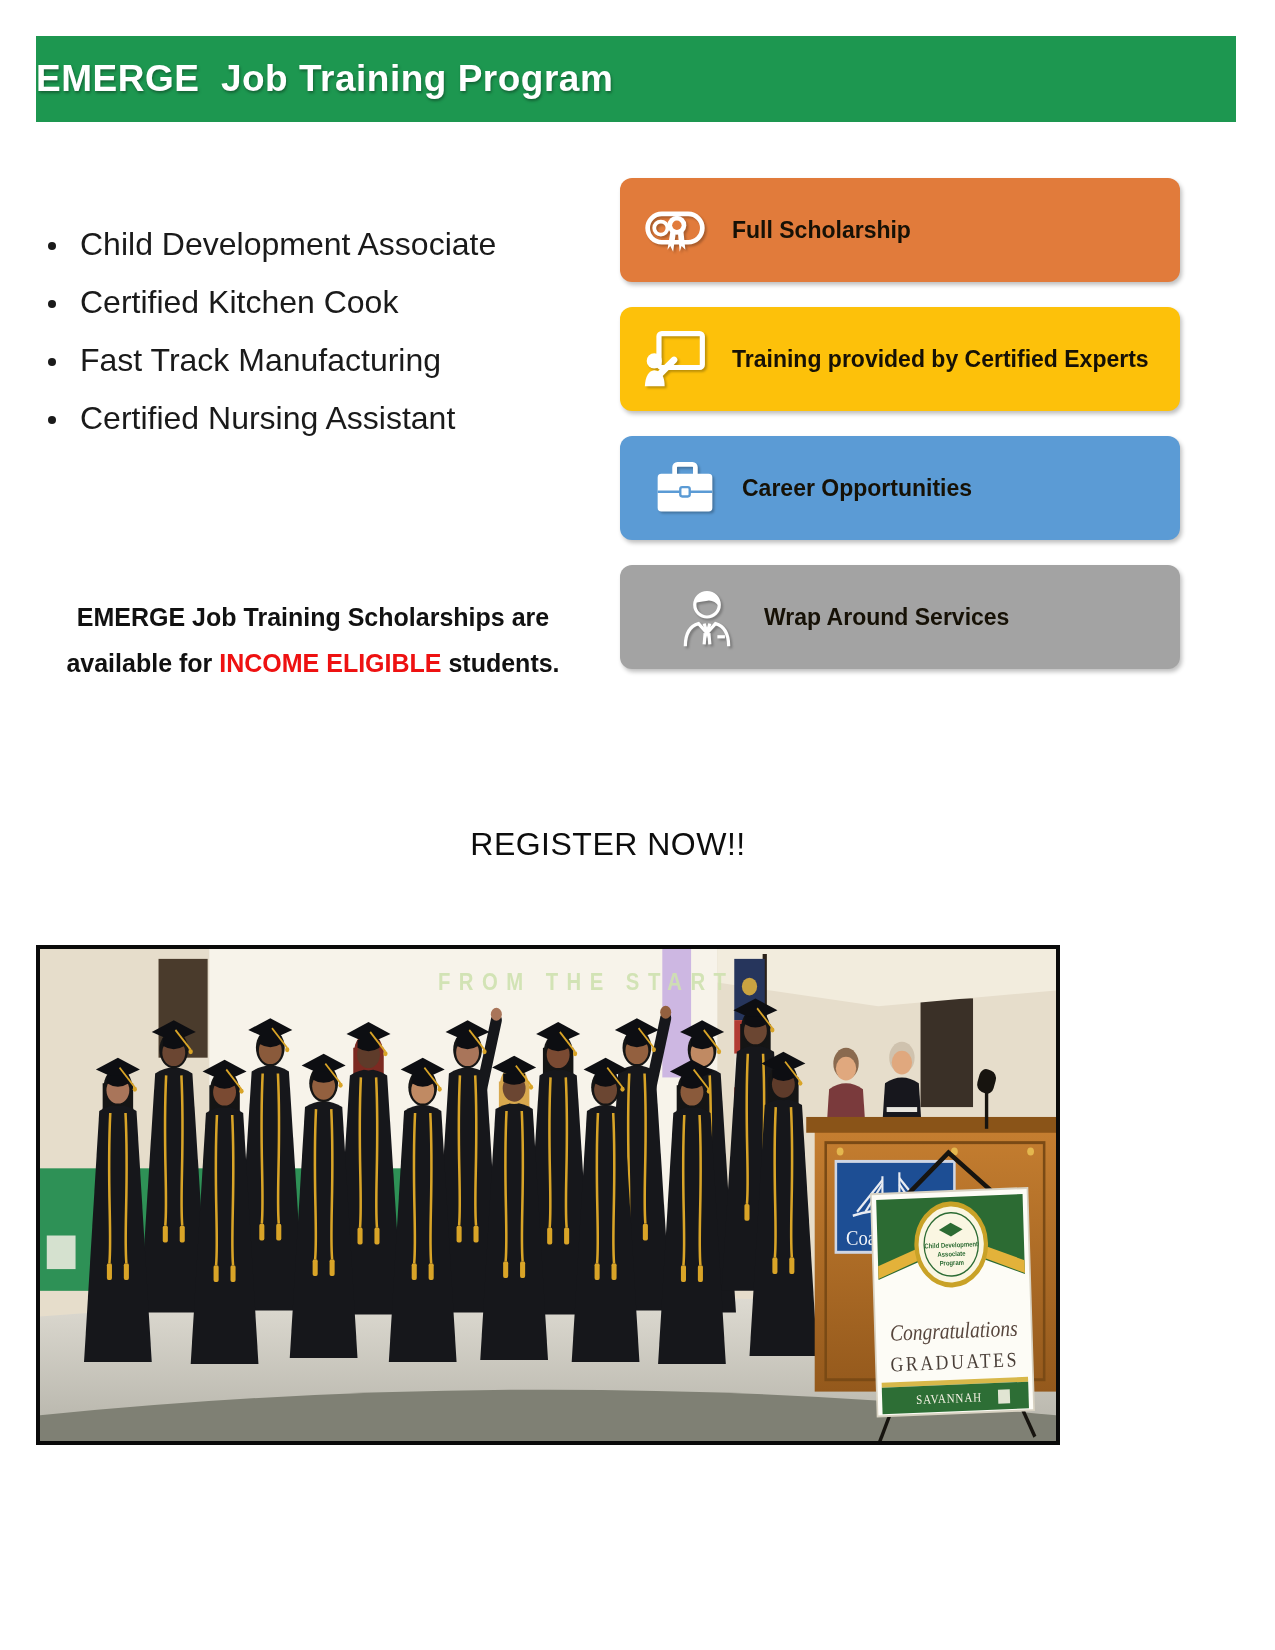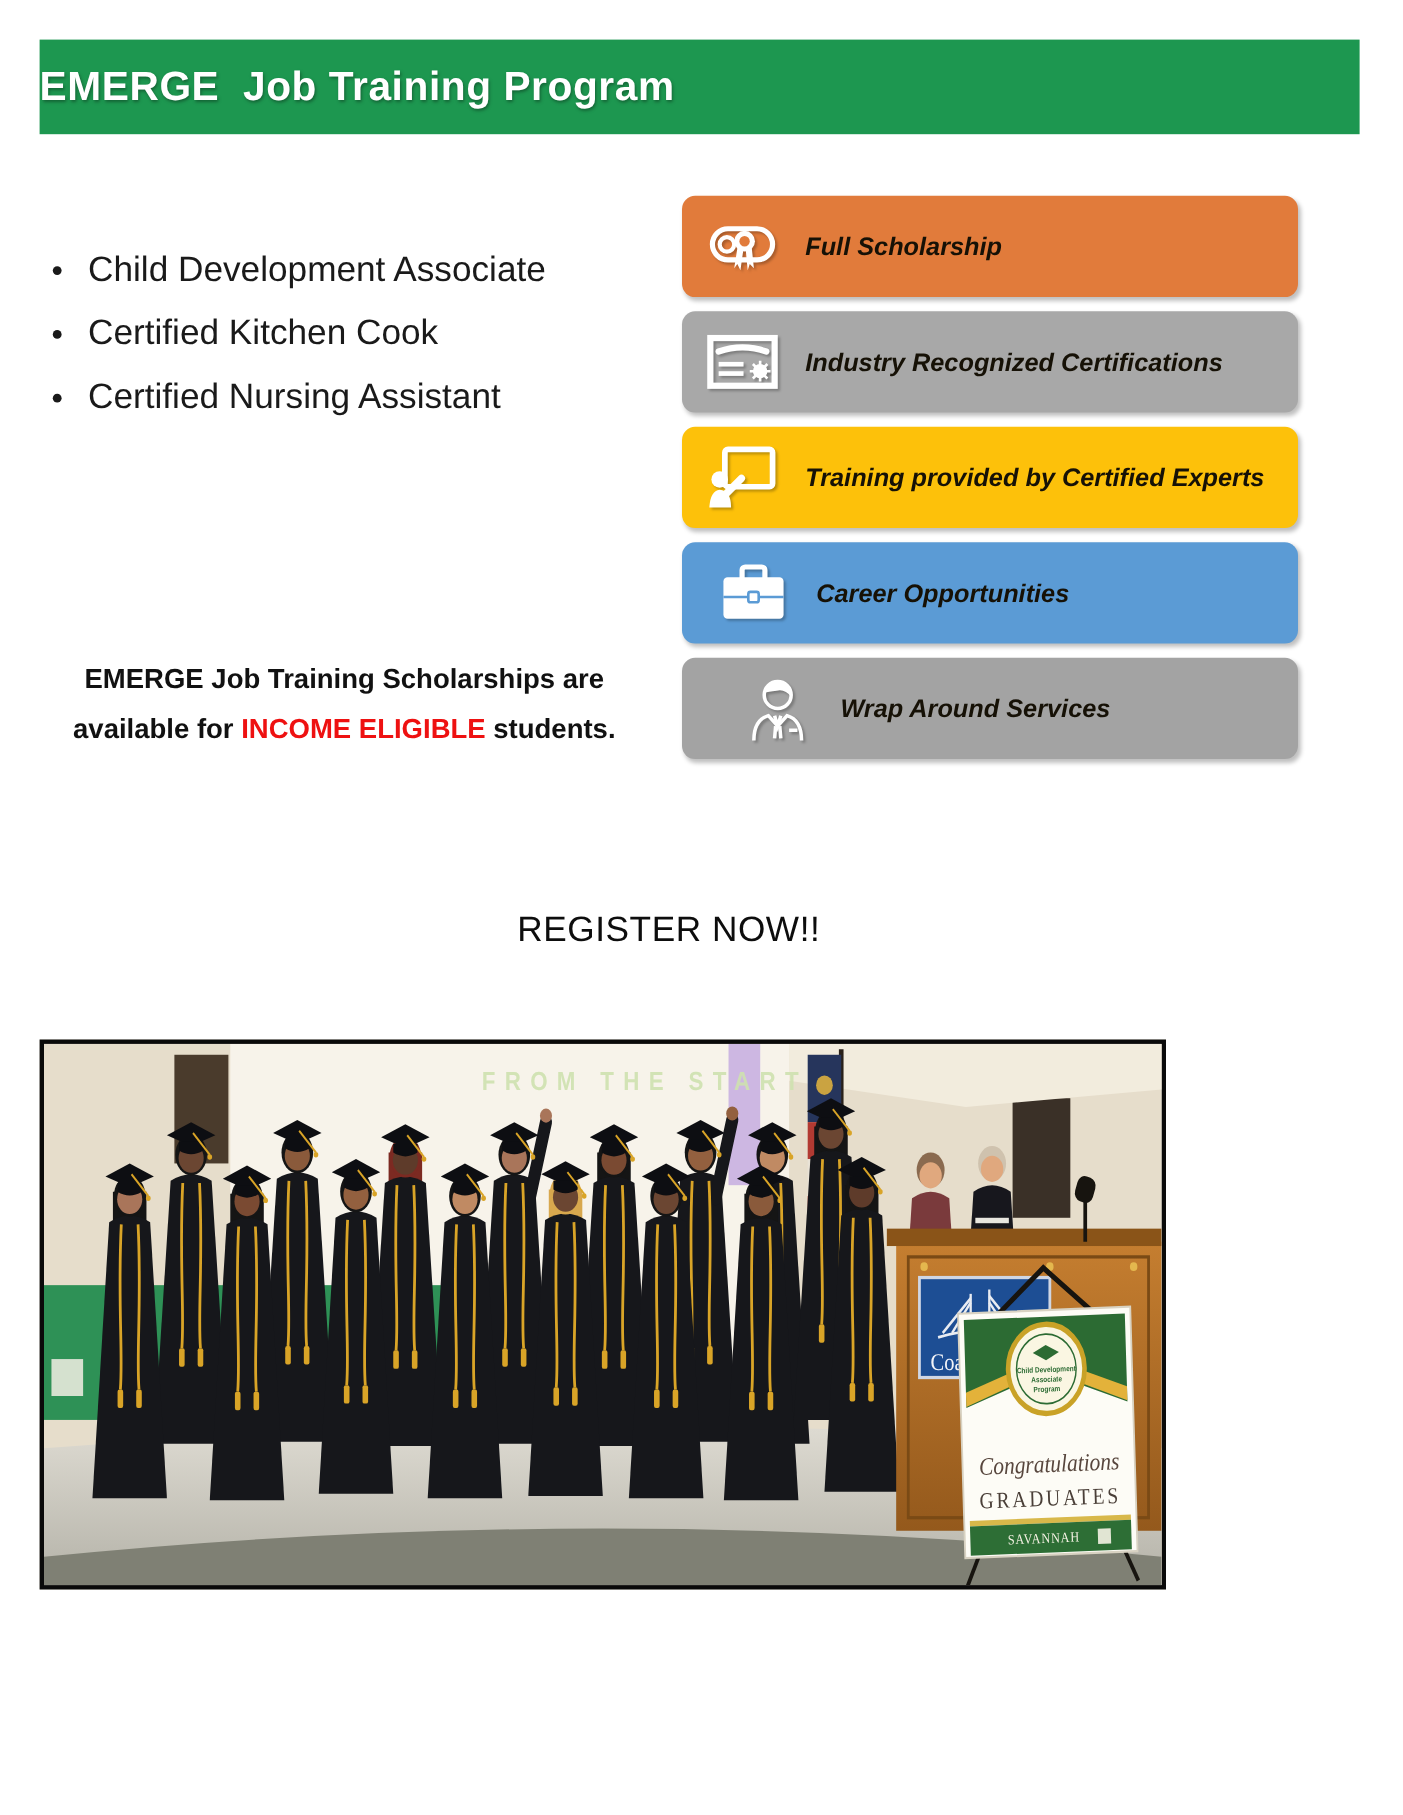--- a/index.html
+++ b/index.html
@@ -15,22 +15,22 @@
   .programs ul{list-style:none;margin:0;padding:0;}
   .programs li{position:relative;padding-left:40px;margin-bottom:25px;
                font-size:32px;color:#1a1a1a;line-height:33px;}
   .programs li::before{content:"";position:absolute;left:8px;top:14px;width:8px;height:8px;
                border-radius:50%;background:#1a1a1a;}
   
   .note{position:absolute;left:38px;top:594px;width:550px;text-align:center;
         font-size:25px;font-weight:bold;color:#111;line-height:46px;white-space:pre-wrap;}
   
   .benefits{position:absolute;left:620px;top:178px;width:560px;}
-  .benefit{position:relative;height:92px;border-radius:12px;margin-bottom:13px;
-           display:flex;align-items:center;box-shadow:2px 3px 4px rgba(0,0,0,.25);font-style:italic;}
+  .benefit{position:relative;height:104px;border-radius:12px;margin-bottom:25px;
+           display:flex;align-items:center;box-shadow:2px 3px 4px rgba(0,0,0,.25);}
   .benefit .icon{width:70px;height:70px;margin-left:20px;flex:0 0 auto;
            display:flex;align-items:center;justify-content:center;
            filter:drop-shadow(2px 2px 1px rgba(0,0,0,.25));}
   .benefit .blabel{margin-left:22px;font-size:23px;font-weight:bold;color:#161106;}
   
   .register{position:absolute;left:0;top:826px;width:1216px;text-align:center;
             font-size:32px;font-weight:normal;color:#0d0d0d;letter-spacing:.5px;}
   
   .photo{position:absolute;left:36px;top:945px;width:1024px;height:500px;
          border:4px solid #0a0a0a;box-sizing:border-box;background:#efe9dc;}
@@ -42,20 +42,21 @@
 <div class="page">
 
   <div class="header" style="background: rgb(29, 151, 80);">
     <div class="title" style="color: rgb(255, 255, 255);">EMERGE  Job Training Program</div>
   </div>
 
   <div class="programs">
     <ul>
       <li>Child Development Associate</li>
       <li>Certified Kitchen Cook</li>
+      <li>Fast Track Manufacturing</li>
       <li>Certified Nursing Assistant</li>
     </ul>
   </div>
 
   <div class="note"><span>EMERGE Job Training Scholarships are available for </span><span style="color: rgb(238, 17, 17);">INCOME ELIGIBLE</span><span> students.</span></div>
 
   <div class="benefits">
 
     <div class="benefit" style="background: rgb(225, 123, 59);">
       <span class="icon">
@@ -64,38 +65,20 @@
           <circle cx="20" cy="33" r="7" fill="none" stroke="#fff" stroke-width="4"></circle>
           <circle cx="37" cy="30" r="10" fill="#fff"></circle>
           <circle cx="37" cy="30" r="5" fill="#e17b3b"></circle>
           <polygon points="30,37 36,37 33,58 30,52 27,56" fill="#fff"></polygon>
           <polygon points="38,37 44,37 46,56 42,52 40,58" fill="#fff"></polygon>
         </svg>
       </span>
       <span class="blabel">Full Scholarship</span>
     </div>
 
-    <div class="benefit" style="background: rgb(168, 168, 168);">
-      <span class="icon">
-        <svg viewBox="0 0 70 70" width="66" height="66">
-          <rect x="4" y="12" width="62" height="46" fill="none" stroke="#fff" stroke-width="6"></rect>
-          <path d="M12 25 Q35 17 58 25" fill="none" stroke="#fff" stroke-width="6" stroke-linecap="round"></path>
-          <rect x="12" y="35" width="24" height="4.5" fill="#fff"></rect>
-          <rect x="12" y="44" width="24" height="4.5" fill="#fff"></rect>
-          <circle cx="52" cy="44" r="7" fill="#fff"></circle>
-          <g stroke="#fff" stroke-width="2.5">
-            <line x1="52" y1="34" x2="52" y2="54"></line>
-              <line x1="42" y1="44" x2="62" y2="44"></line>
-            <line x1="45" y1="37" x2="59" y2="51"></line>
-              <line x1="45" y1="51" x2="59" y2="37"></line>
-          </g>
-        </svg>
-      </span>
-      <span class="blabel">Industry Recognized Certifications</span>
-    </div>
 
     <div class="benefit" style="background: rgb(253, 193, 10);">
       <span class="icon">
         <svg viewBox="0 0 70 70" width="66" height="66">
           <rect x="18" y="8" width="46" height="36" rx="3" fill="none" stroke="#fff" stroke-width="5.5"></rect>
           <circle cx="13" cy="37" r="8" fill="#fff"></circle>
           <path d="M3 64 Q4 48 13 47 Q24 48 24 64 Z" fill="#fff"></path>
           <path d="M16 54 L34 36" stroke="#fff" stroke-width="7" stroke-linecap="round"></path>
         </svg>
       </span>

